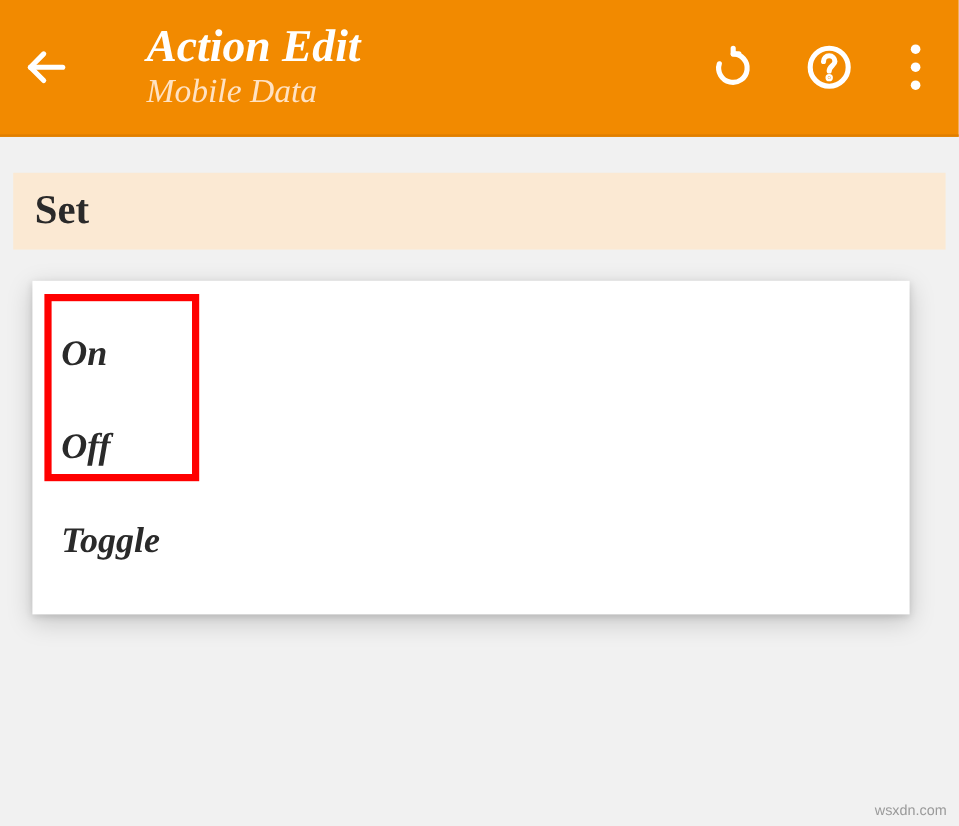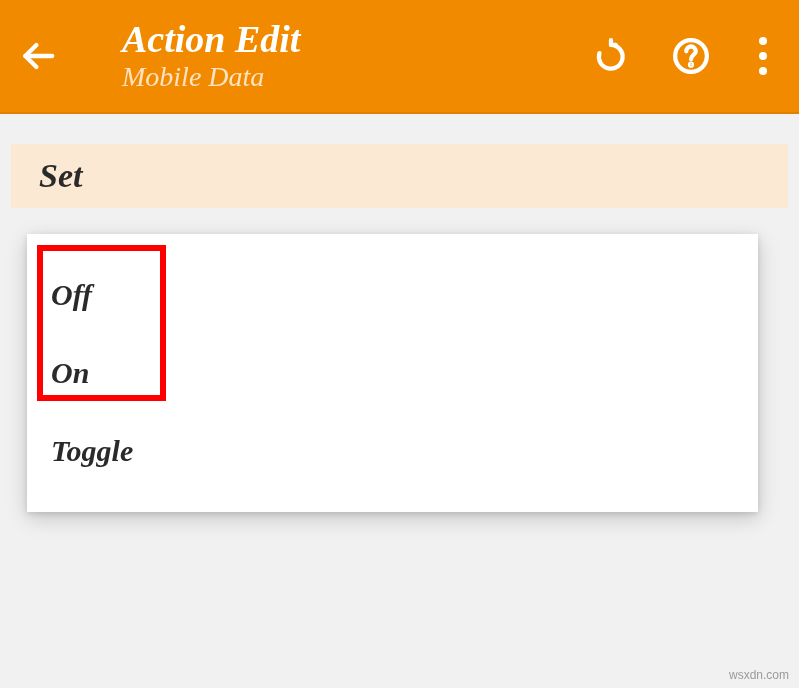--- a/index.html
+++ b/index.html
@@ -81,23 +81,22 @@
     .content {
       padding: 30px 11px 0 11px;
       position: relative;
     }
     .section-header {
       background: #fbe9d3;
       width: 100%;
       height: 64px;
       display: flex;
       align-items: center;
-      padding-left: 28px;
+      padding-left: 18px;
       font-size: 34px;
-      font-style: italic;
       font-weight: bold;
       color: #2a2a2a;
     }
     .popup {
       position: absolute;
       top: 120px;
       left: 27px;
       right: 41px;
       background: #fff;
       box-shadow: 0 6px 20px rgba(0,0,0,0.18), 0 2px 6px rgba(0,0,0,0.12);
@@ -162,21 +161,21 @@
       <div class="dot"></div>
     </div>
   </div>
 </div>
 
 <div class="content">
   <div class="section-header">Set</div>
 
   <div class="popup">
     <div class="popup-inner">
+      <div class="popup-item">On</div>
       <div class="popup-item">Off</div>
-      <div class="popup-item">On</div>
       <div class="popup-item">Toggle</div>
     </div>
     <div class="highlight-box" style="top:11px; left:10px; width:129px; height:156px;"></div>
   </div>
 </div>
 
 <div class="watermark">wsxdn.com</div>
 
 </body></html>

